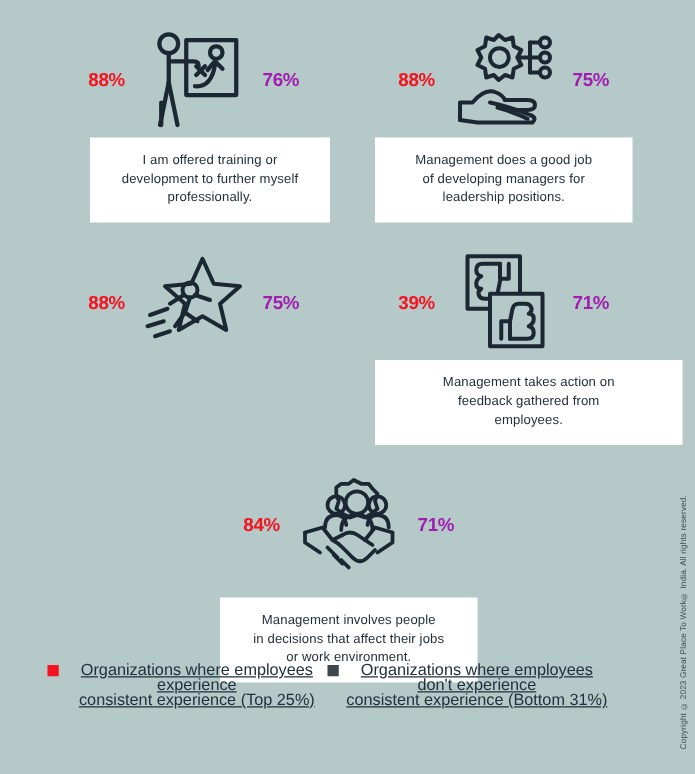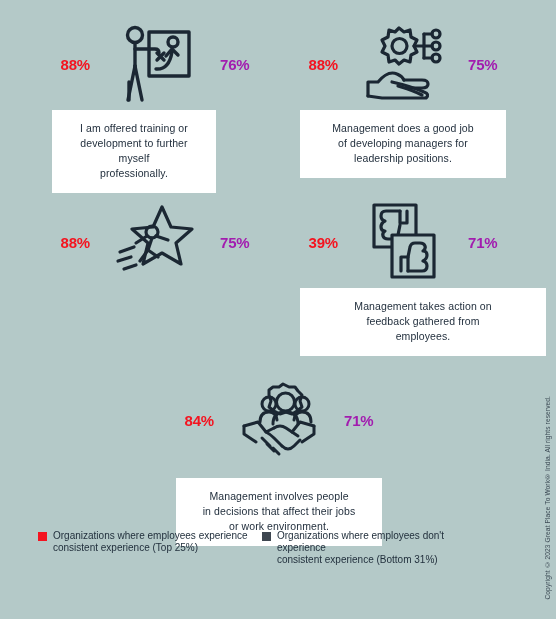--- a/index.html
+++ b/index.html
@@ -24,21 +24,21 @@
   
   .stat {
     position: absolute;
     width: 206px;
   }
   .stat-top {
     display: flex;
     align-items: center;
     justify-content: center;
     height: 92px;
-    gap: 18px;
+    gap: 8px;
   }
   .pct {
     font-size: 15px;
     font-weight: bold;
     letter-spacing: -0.2px;
     line-height: 1;
     width: 42px;
     flex: 0 0 42px;
   }
   .pct-red {
@@ -76,21 +76,21 @@
     white-space: pre-line;
   }
 
   
   #stat-1 { left: 52px;  top: 18px;  }
   #stat-2 { left: 300px; top: 18px;  }
   #stat-3 { left: 52px;  top: 196px; }
   #stat-4 { left: 300px; top: 196px; }
   #stat-5 { left: 176px; top: 374px; }
 
-  #stat-1 .card { width: 164px; }
+  #stat-1 .card { width: 192px; margin-left: 20px; }
   #stat-2 .card { width: 206px; }
   #stat-3 .card { width: 206px; }
   #stat-4 .card { width: 246px; }
   #stat-5 .card { width: 206px; margin-top: 12px; }
 
   
   .legend {
     position: absolute;
     left: 0;
     top: 530px;
@@ -108,26 +108,27 @@
   }
   .swatch {
     width: 9px;
     height: 9px;
     flex: 0 0 9px;
     margin-top: 2px;
   }
   .swatch-red  { background: #f4131f; }
   .swatch-gray { background: #3e4650; }
   .legend-label {
-    font-size: 10px;
+    font-size: 13px;
     line-height: 12px;
     color: #22303d;
-    text-align: left;
+    text-align: center;
     white-space: pre-line;
     flex: 1;
+    text-decoration: underline;
   }
 
   
   .note {
     position: absolute;
     left: 36px;
     top: 580px;
     width: 462px;
     font-size: 7.6px;
     line-height: 11.5px;

